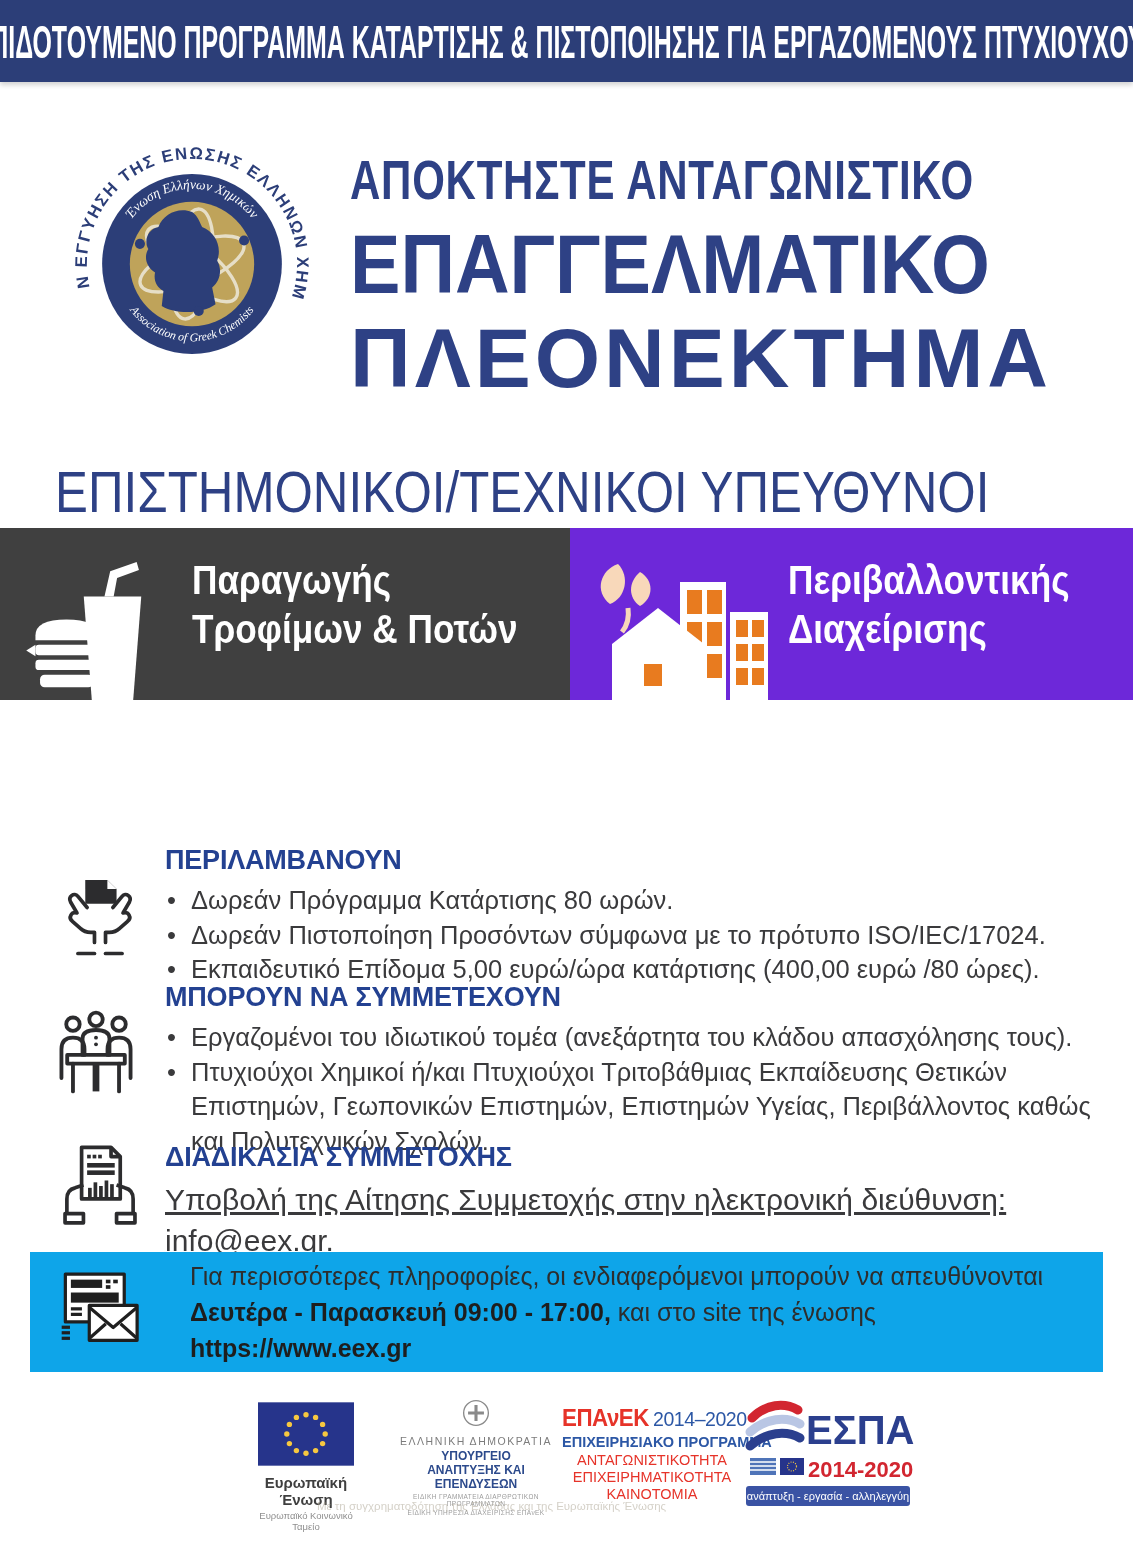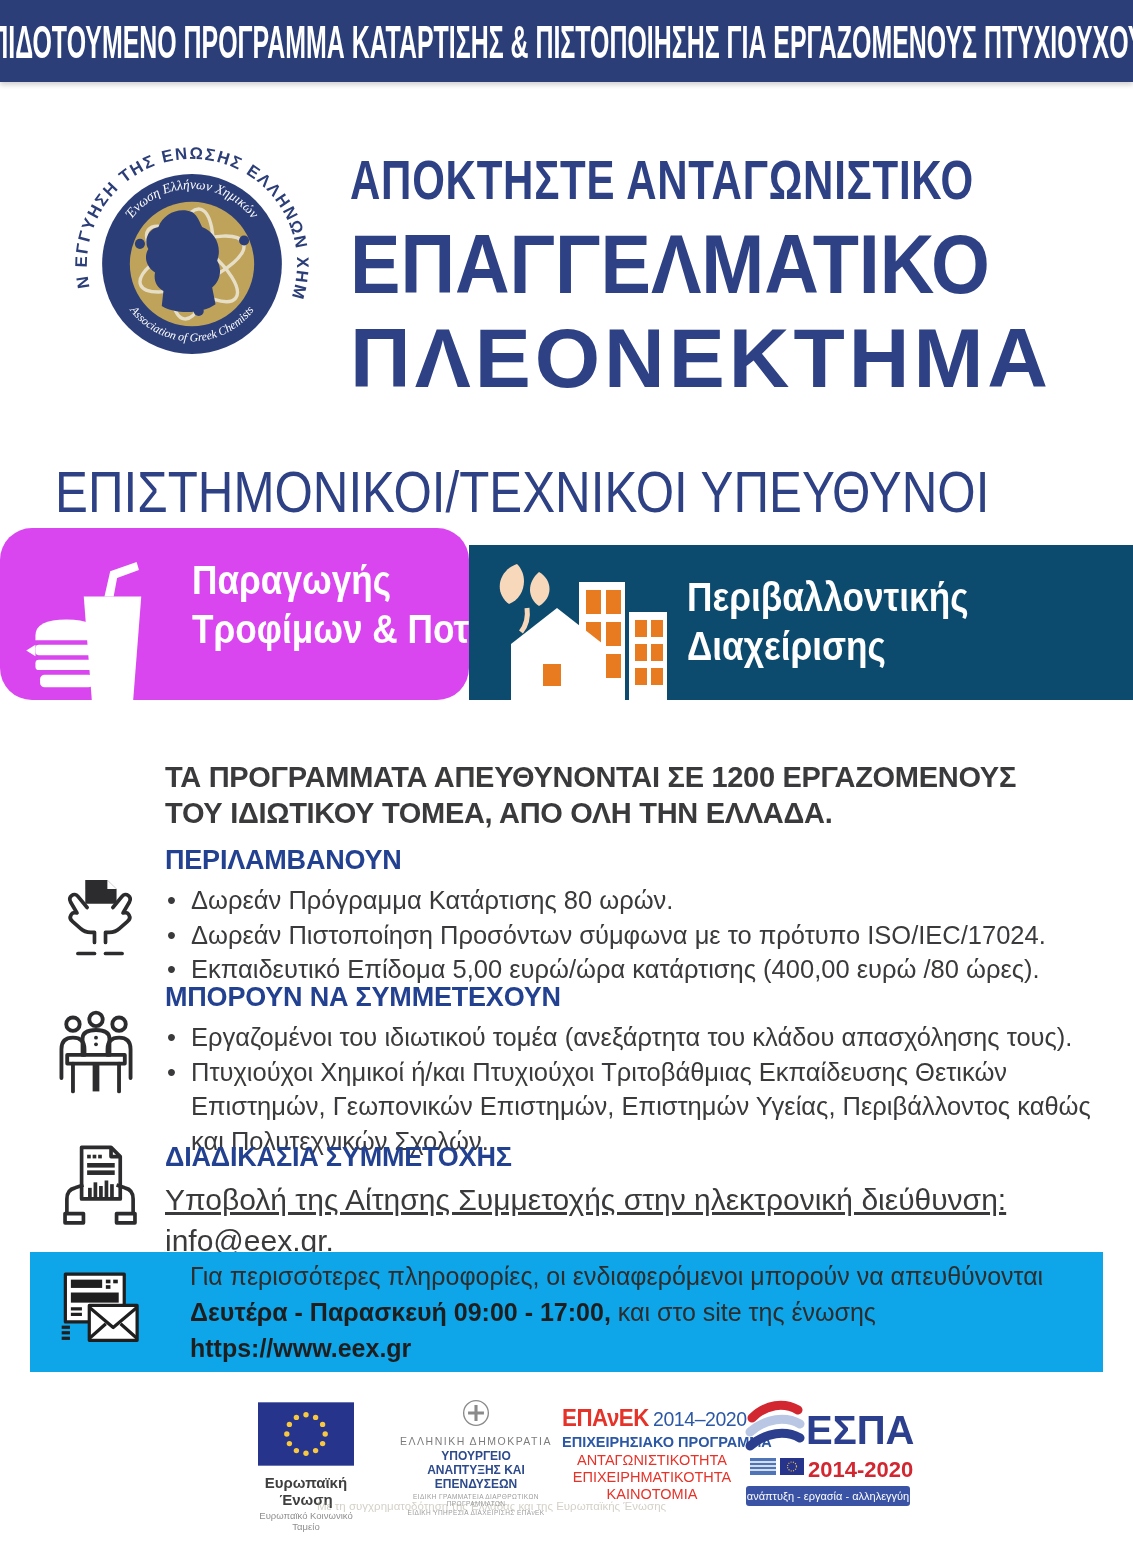--- a/index.html
+++ b/index.html
@@ -25,22 +25,22 @@
   .headline .h3{font-size:84px;white-space:nowrap;display:inline-block;margin-top:10px;
                 letter-spacing:4px;}
   .headline div{line-height:1;}
 
   
   .subtitle{position:absolute;left:55px;top:458px;font-size:58px;font-weight:300;color:#2e4185;
             white-space:nowrap;display:inline-block;transform:scaleX(0.85);transform-origin:0 50%;}
 
   
   .banner-row{position:absolute;left:0;top:528px;width:1133px;height:172px;display:flex;}
-  .banner-purple{width:469px;background:#d946ef;position:relative;overflow:hidden;border-radius:32px;}
-  .banner-orange{flex:1;background:#0c4a6e;position:relative;overflow:hidden;margin-top:17px;}
+  .banner-purple{width:570px;background:#404040;position:relative;overflow:hidden;}
+  .banner-orange{flex:1;background:#6d28d9;position:relative;overflow:hidden;}
   .banner-label{position:absolute;color:#fff;font-weight:bold;font-size:40px;line-height:1.22;
                 transform:scaleX(0.88);transform-origin:0 50%;white-space:nowrap;}
   .banner-purple .banner-label{left:192px;top:28px;}
   .banner-orange .banner-label{left:218px;top:28px;}
   .banner-icon-purple{position:absolute;left:26px;bottom:0;}
   .banner-icon-orange{position:absolute;left:18px;bottom:0;}
 
   
   .intro{position:absolute;left:165px;top:760px;font-size:29px;font-weight:bold;color:#3a3a3c;
          line-height:1.24;letter-spacing:-0.3px;}
@@ -177,24 +177,20 @@
         <path d="M24,84 L70,48 L116,84 V140 H24 z" fill="#ffffff"></path>
         <rect x="56" y="104" width="18" height="22" fill="#e87b1f"></rect>
       </svg>
       <div class="banner-label">
         <div>Περιβαλλοντικής</div>
         <div>Διαχείρισης</div>
       </div>
     </div>
   </div>
 
-  <div class="intro">
-    <div>ΤΑ ΠΡΟΓΡΑΜΜΑΤΑ ΑΠΕΥΘΥΝΟΝΤΑΙ ΣΕ 1200 ΕΡΓΑΖΟΜΕΝΟΥΣ</div>
-    <div>ΤΟΥ ΙΔΙΩΤΙΚΟΥ ΤΟΜΕΑ, ΑΠΟ ΟΛΗ ΤΗΝ ΕΛΛΑΔΑ.</div>
-  </div>
 
   <svg class="side-icon icon1" width="92" height="98" viewBox="0 0 100 100">
     <path d="M34,14 h24 l10,10 v16 h-34 z" fill="#2c2c2e"></path>
     <path d="M58,14 l10,10 h-10 z" fill="#ffffff"></path>
     <g stroke="#2c2c2e" stroke-width="4" fill="none" stroke-linecap="round" stroke-linejoin="round">
       <path d="M36,44 L26,32 c-4,-5 -11,0 -8,6 l7,12 c-6,-2 -10,5 -5,9 l9,8 c3,3 7,4 11,4 h4 v11"></path>
       <path d="M64,44 L74,32 c4,-5 11,0 8,6 l-7,12 c6,-2 10,5 5,9 l-9,8 c-3,3 -7,4 -11,4 h-4 v11"></path>
       <path d="M26,94 h18"></path>
       <path d="M56,94 h18"></path>
     </g>

